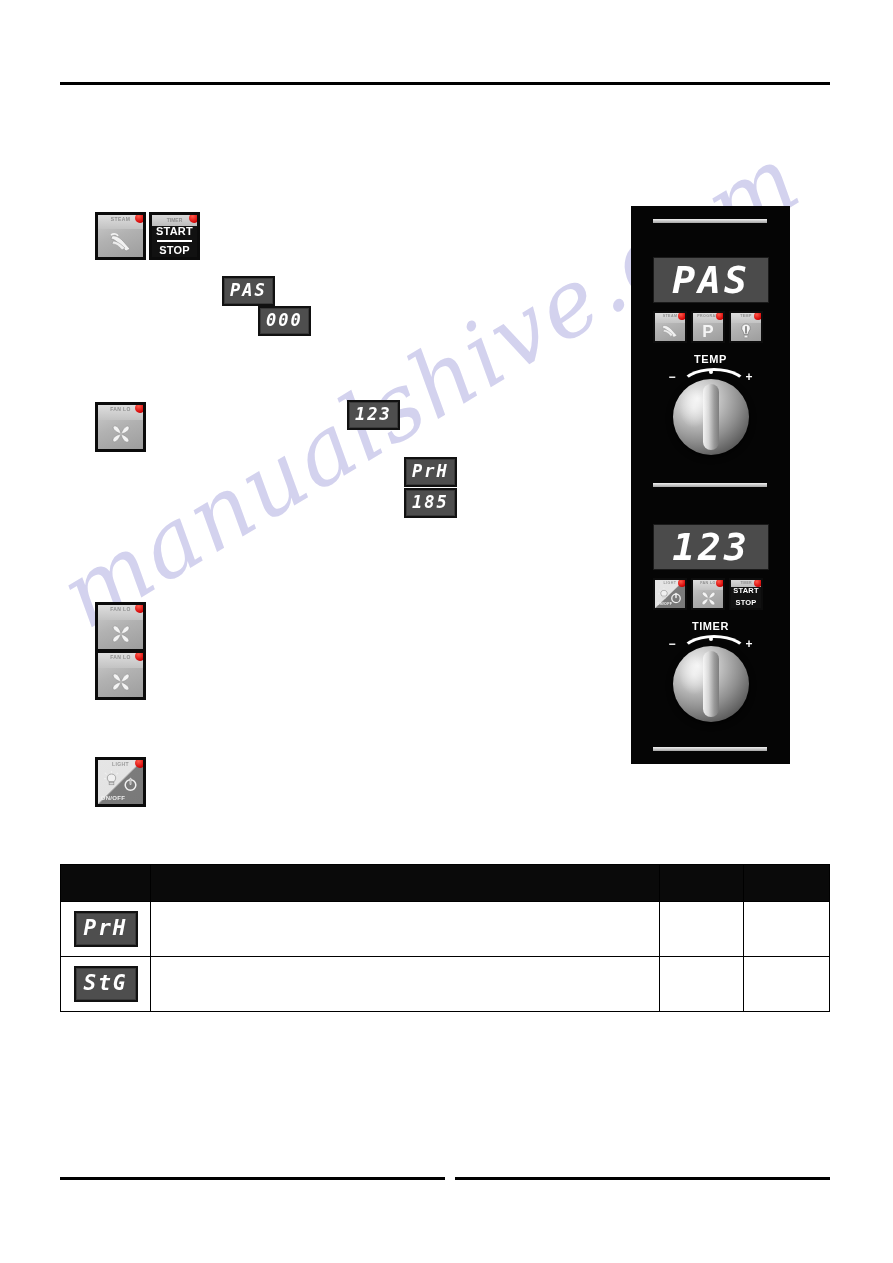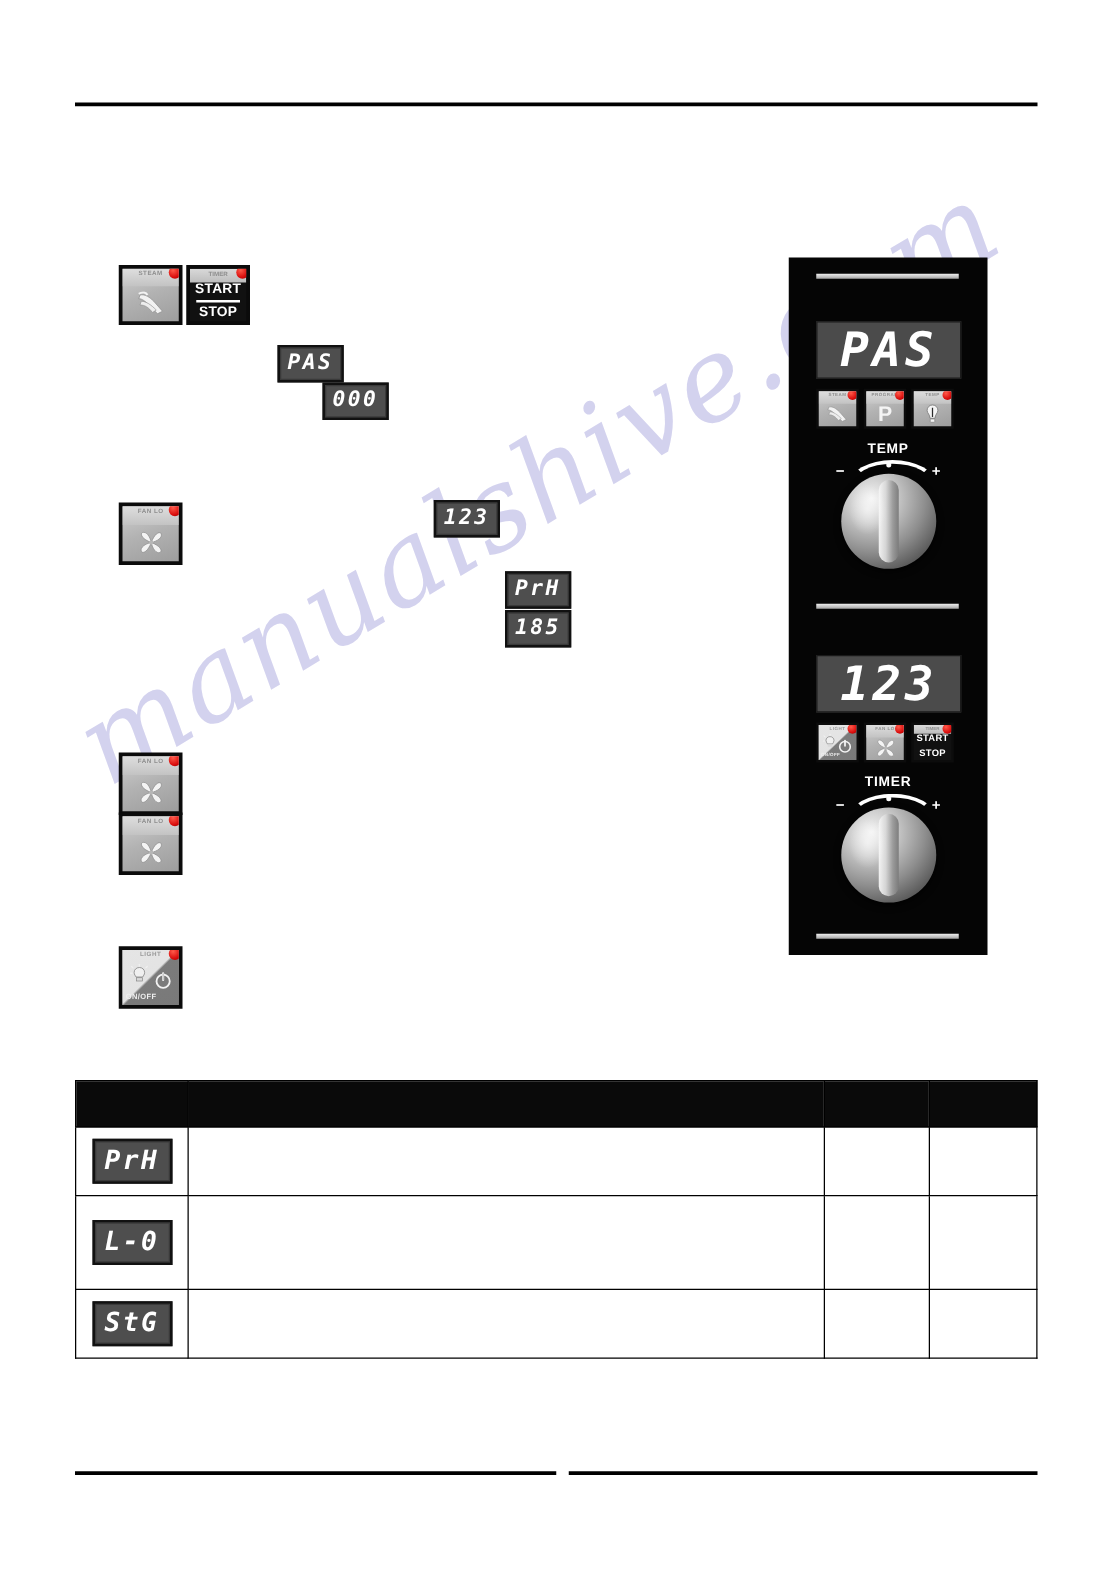--- a/index.html
+++ b/index.html
@@ -695,28 +695,20 @@
     </thead>
     <tbody>
       <tr>
         <td class="cell-code">
           <span class="seg-badge">PrH</span>
         </td>
         <td class="cell-desc"></td>
         <td class="cell-num"></td>
         <td class="cell-num"></td>
       </tr>
-      <tr class="tall">
-        <td class="cell-code">
-          <span class="seg-badge">L-0</span>
-        </td>
-        <td class="cell-desc"></td>
-        <td class="cell-num"></td>
-        <td class="cell-num"></td>
-      </tr>
       <tr>
         <td class="cell-code">
           <span class="seg-badge">StG</span>
         </td>
         <td class="cell-desc"></td>
         <td class="cell-num"></td>
         <td class="cell-num"></td>
       </tr>
     </tbody>
   </table>

